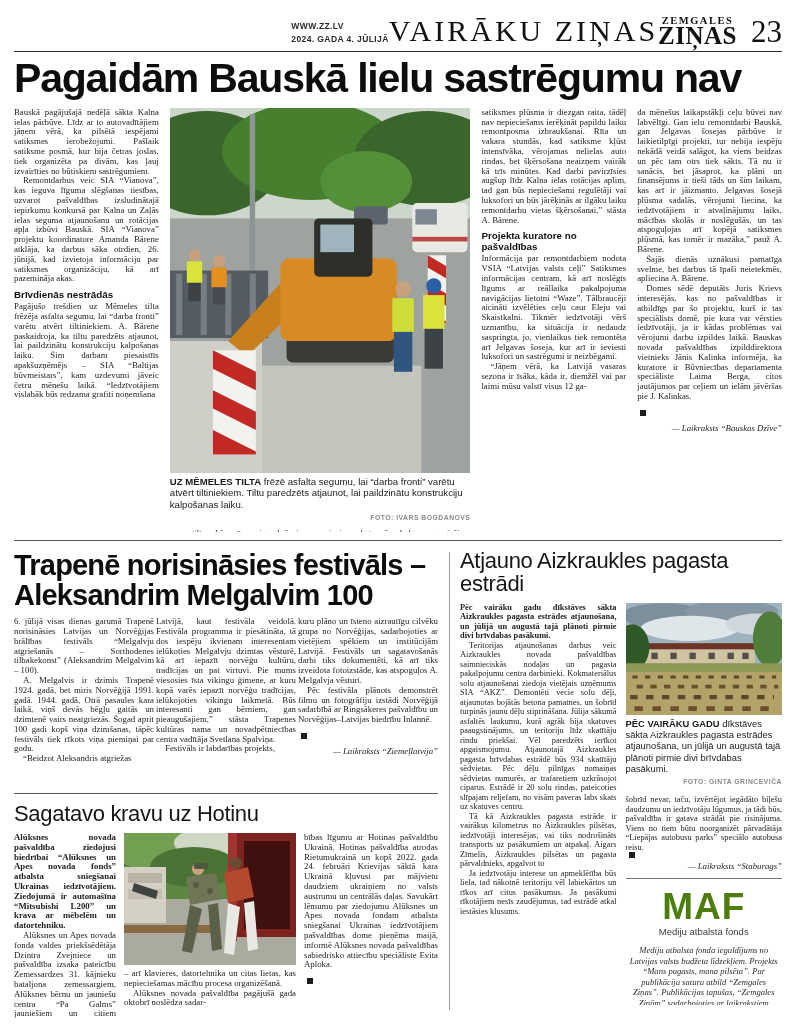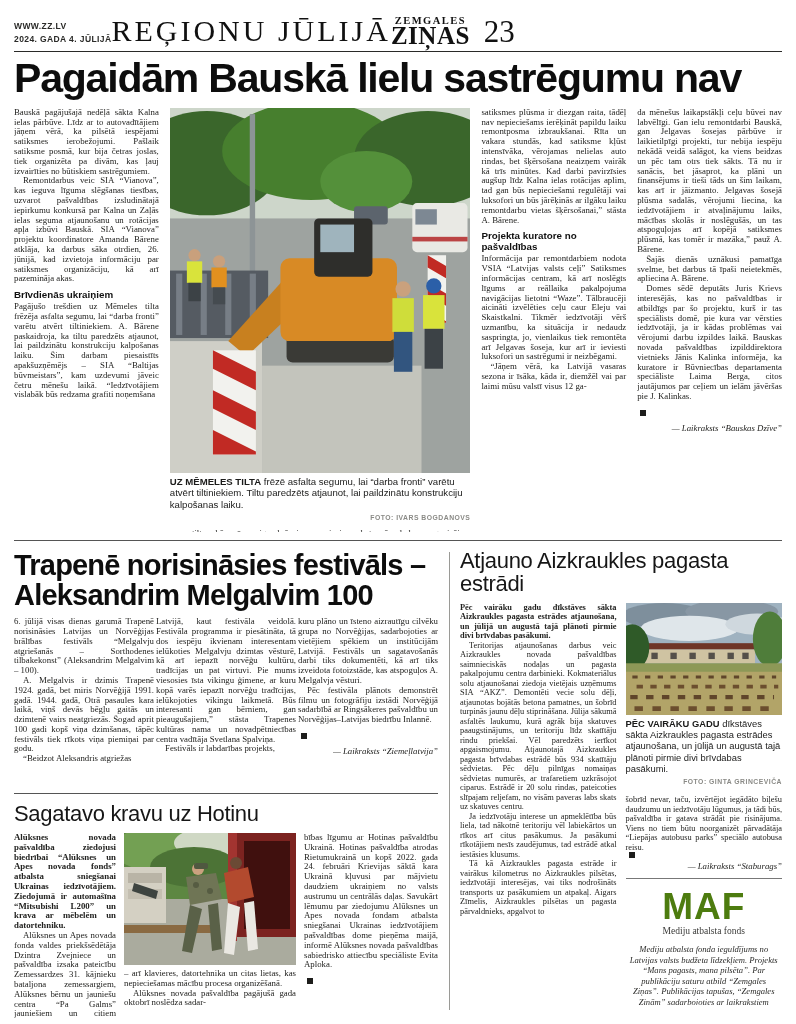--- a/index.html
+++ b/index.html
@@ -1,20 +1,20 @@
 <!DOCTYPE html>
 <html><head>
 <meta charset="utf-8">
 <style>
   *{margin:0;padding:0;box-sizing:border-box}
   html,body{background:#ffffff}
   .page{width:796px;height:1024px;background:#fff;color:#1d1d1b;padding:6px 14px 0;
         font-family:"Liberation Serif","DejaVu Serif",serif;overflow:hidden;position:relative}
   
-  .masthead{display:flex;justify-content:flex-start;align-items:flex-end;padding:10px 0 5px}
+  .masthead{display:flex;justify-content:flex-end;align-items:flex-end;padding:10px 0 5px}
   .mast-left{font-family:"Liberation Sans","DejaVu Sans",sans-serif;font-size:8.5px;font-weight:bold;
              color:#2a2a28;line-height:1.55;letter-spacing:.4px}
   .mast-center{font-size:30px;letter-spacing:3px;color:#111;line-height:1}
   .mast-right{display:flex;align-items:flex-end;gap:14px}
   .brand{text-align:center;font-weight:bold;line-height:.82;color:#111}
   .brand-top{font-size:10.5px;letter-spacing:1.5px;display:block}
   .brand-bottom{font-size:25px;letter-spacing:.5px;display:block}
   .pagenum{font-size:31px;line-height:.9;color:#111}
   .mast-rule{border-top:1.5px solid #2a2a28;margin-bottom:6px}
 
@@ -67,52 +67,52 @@
   
   .aizk-grid{display:grid;grid-template-columns:1fr 1fr;column-gap:9px;height:402px;overflow:hidden}
   .aizk-grid p{font-size:8.4px;line-height:9.5px}
   .aizk-right{display:flex;flex-direction:column}
   .aizk-right svg{display:block;width:100%}
   .aizk-caption{font-size:9.4px;line-height:11.4px}
   .maf-rule{border-top:1px solid #777;margin:7px 0 9px}
   .maf-box{text-align:center}
   .maf-logo{font-family:"Liberation Sans","DejaVu Sans",sans-serif;font-weight:bold;font-size:37px;
             letter-spacing:1px;color:#4d7c0f;line-height:1}
-  .maf-label{font-family:Liberation Serif, serif;font-size:9.5px;color:#3a3a38;margin:1px 0 8px}
+  .maf-label{font-family:Liberation Sans, sans-serif;font-size:9.5px;color:#3a3a38;margin:1px 0 8px}
   .maf-text{font-style:italic;font-size:8.6px;line-height:10.6px;color:#2c2c2a;text-align:center;padding:0 4px}
 </style>
 </head>
 <body>
 
 <div class="page">
 
   <header class="masthead">
     <div class="mast-left">
       <div>WWW.ZZ.LV</div>
       <div>2024. GADA 4. JŪLIJĀ</div>
     </div>
-    <div class="mast-center">REĢIONU JŪLIJĀ</div>
+    <div class="mast-center">VAIRĀKU ZIŅAS</div>
     <div class="mast-right">
       <div class="brand">
         <span class="brand-top">ZEMGALES</span>
         <span class="brand-bottom">ZIŅAS</span>
       </div>
       <div class="pagenum">23</div>
     </div>
   </header>
   <div class="mast-rule"></div>
 
   <section>
     <h1 class="h1-bauska">Pagaidām Bauskā lielu sastrēgumu nav</h1>
     <div class="bauska-grid bodytext">
 
       <div>
         <p>Bauskā pagājušajā nedēļā sākta Kalna ielas pārbūve. Līdz ar to autovadītājiem jāņem vērā, ka pilsētā iespējami satiksmes ierobežojumi. Pašlaik satiksme posmā, kur bija četras joslas, tiek organizēta pa divām, kas ļauj izvairīties no būtiskiem sastrēgumiem.</p>
         <p>Remontdarbus veic SIA “Vianova”, kas ieguva līguma slēgšanas tiesības, uzvarot pašvaldības izsludinātajā iepirkumu konkursā par Kalna un Zaļās ielas seguma atjaunošanu un rotācijas apļa izbūvi Bauskā. SIA “Vianova” projektu koordinatore Amanda Bārene atklāja, ka darbus sāka otrdien, 26. jūnijā, kad izvietoja informāciju par satiksmes organizāciju, kā arī pazemināja akas.</p>
-        <div class="subhead">Brīvdienās ukraiņiem</div>
+        <div class="subhead">Brīvdienās nestrādās</div>
         <p class="noind">Pagājušo trešdien uz Mēmeles tilta frēzēja asfalta segumu, lai “darba fronti” varētu atvērt tiltiniekiem. A. Bārene paskaidroja, ka tiltu paredzēts atjaunot, lai paildzinātu konstrukciju kalpošanas laiku. Šim darbam piesaistīts apakšuzņēmējs – SIA “Baltijas būvmeistars”, kam uzdevumi jāveic četru mēnešu laikā. “Iedzīvotājiem vislabāk būs redzama grafiti noņemšana</p>
       </div>
 
       <div class="photo-span">
         <div class="photo-frame">
           <svg viewBox="0 0 196 238">
             <rect width="196" height="238" fill="#9ea3a0"></rect>
             <rect width="196" height="72" fill="#cdd6ca"></rect>
             <ellipse cx="24" cy="36" rx="48" ry="34" fill="#3a662b"></ellipse>
             <ellipse cx="92" cy="28" rx="58" ry="32" fill="#477f2e"></ellipse>
@@ -274,22 +274,22 @@
 
     <div class="vrule"></div>
 
     <div class="lower-right">
       <section>
         <h2 class="h2-light">Atjauno Aizkraukles pagasta estrādi</h2>
         <div class="aizk-grid bodytext">
           <div class="lead">
             <p class="noind">Pēc vairāku gadu dīkstāves sākta Aizkraukles pagasta estrādes atjaunošana, un jūlijā un augustā tajā plānoti pirmie divi brīvdabas pasākumi.</p>
             <p>Teritorijas atjaunošanas darbus veic Aizkraukles novada pašvaldības saimnieciskās nodaļas un pagasta pakalpojumu centra darbinieki. Kokmateriālus solu atjaunošanai ziedoja vietējais uzņēmums SIA “AKZ”. Demontēti vecie solu dēļi, atjaunotas bojātās betona pamatnes, un šobrīd turpinās jaunu dēļu stiprināšana. Jūlija sākumā asfaltēs laukumu, kurā agrāk bija skatuves paaugstinājums, un teritoriju līdz skatītāju rindu priekšai. Vēl paredzēts ierīkot apgaismojumu. Atjaunotajā Aizkraukles pagasta brīvdabas estrādē būs 934 skatītāju sēdvietas. Pēc dēļu pilnīgas nomaiņas sēdvietas numurēs, ar trafaretiem uzkrāsojot ciparus. Estrādē ir 20 solu rindas, pateicoties slīpajam reljefam, no visām paveras labs skats uz skatuves centru.</p>
+            <p>Tā kā Aizkraukles pagasta estrāde ir vairākus kilometrus no Aizkraukles pilsētas, iedzīvotāji interesējas, vai tiks nodrošināts transports uz pasākumiem un atpakaļ. Aigars Zīmelis, Aizkraukles pilsētas un pagasta pārvaldnieks, apgalvot to</p>
             <p>Ja iedzīvotāju interese un apmeklētība būs liela, tad nākotnē teritoriju vēl labiekārtos un rīkos arī citus pasākumus. Ja pasākumi rīkotājiem nesīs zaudējumus, tad estrādē atkal iestāsies klusums.</p>
-            <p>Tā kā Aizkraukles pagasta estrāde ir vairākus kilometrus no Aizkraukles pilsētas, iedzīvotāji interesējas, vai tiks nodrošināts transports uz pasākumiem un atpakaļ. Aigars Zīmelis, Aizkraukles pilsētas un pagasta pārvaldnieks, apgalvot to</p>
           </div>
           <div class="aizk-right">
             <svg viewBox="0 0 148 106">
               <rect width="148" height="106" fill="#b2a468"></rect>
               <rect width="148" height="58" fill="#9fb2c0"></rect>
               <ellipse cx="36" cy="12" rx="40" ry="12" fill="#7e8f9c"></ellipse>
               <ellipse cx="100" cy="8" rx="44" ry="11" fill="#8897a4"></ellipse>
               <ellipse cx="60" cy="24" rx="46" ry="12" fill="#dfe6ea"></ellipse>
               <ellipse cx="124" cy="20" rx="30" ry="10" fill="#cfd8de"></ellipse>
               <rect x="16" y="38" width="106" height="6" fill="#6e3527"></rect>

